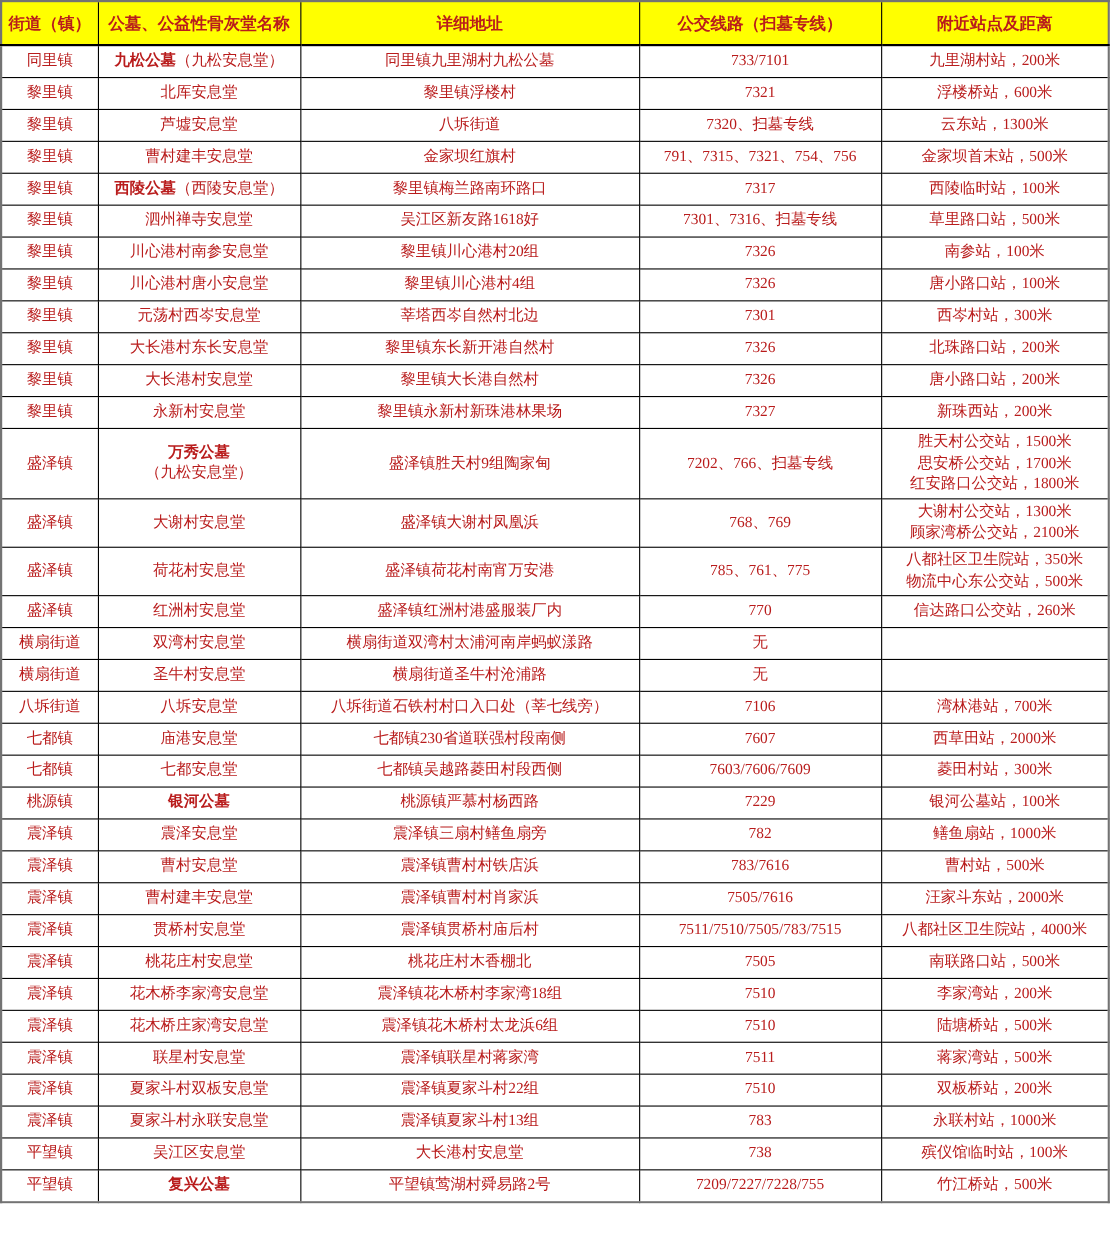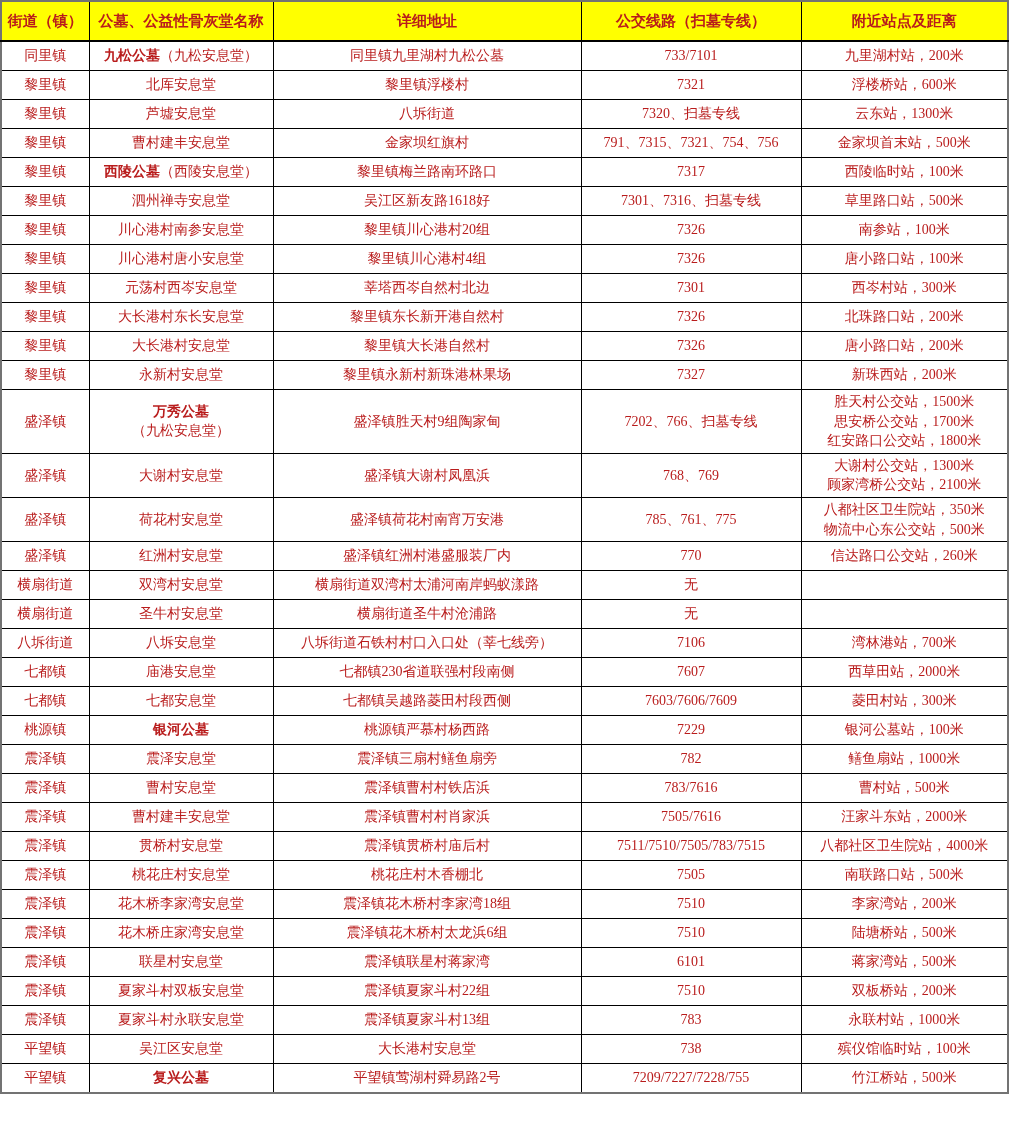--- a/index.html
+++ b/index.html
@@ -323,21 +323,21 @@
         <td>震泽镇花木桥村太龙浜6组</td>
         <td>7510</td>
         <td>
           <div class="station-line">陆塘桥站，500米</div>
         </td>
       </tr>
       <tr>
         <td>震泽镇</td>
         <td><span class="name-plain">联星村安息堂</span></td>
         <td>震泽镇联星村蒋家湾</td>
-        <td>6101</td>
+        <td>7511</td>
         <td>
           <div class="station-line">蒋家湾站，500米</div>
         </td>
       </tr>
       <tr>
         <td>震泽镇</td>
         <td><span class="name-plain">夏家斗村双板安息堂</span></td>
         <td>震泽镇夏家斗村22组</td>
         <td>7510</td>
         <td>

